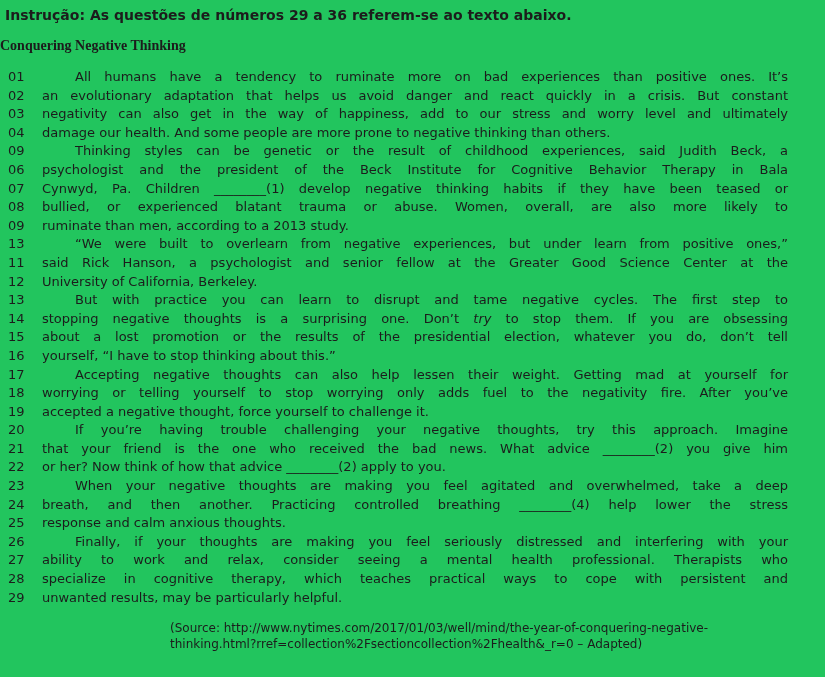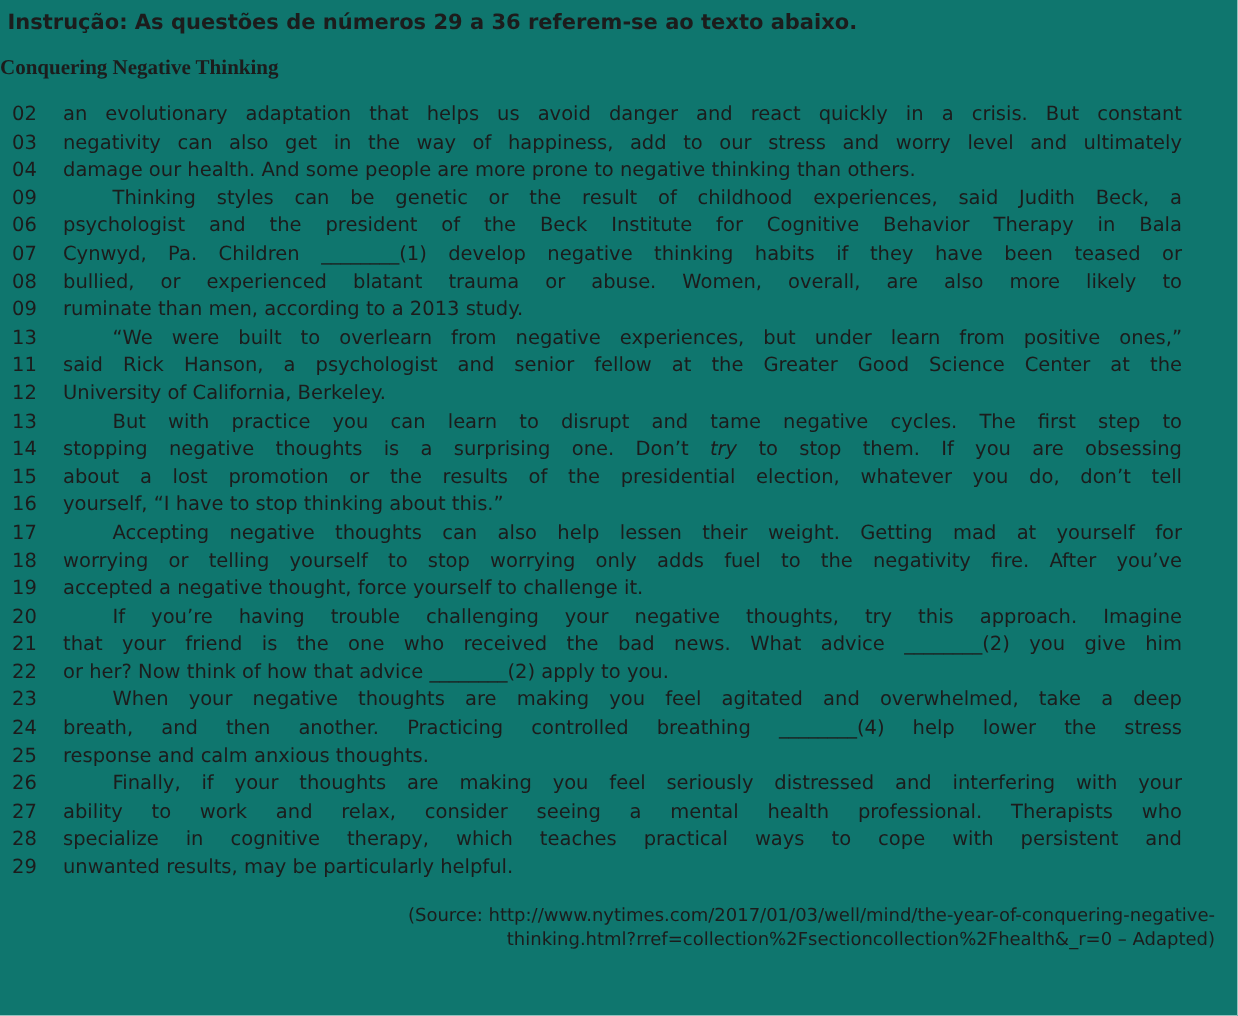--- a/index.html
+++ b/index.html
@@ -1,49 +1,53 @@
 <!DOCTYPE html>
 <html><head>
 <meta charset="utf-8">
 <style>
   html, body { margin: 0; padding: 0; background: #fff; }
   .page {
     width: 825px; height: 677px; box-sizing: border-box;
-    background: #0f766e; color: #1c1c1c;
+    background: #22c55e; color: #1c1c1c;
     font-family: "DejaVu Sans", "Liberation Sans", sans-serif;
     padding-top: 7px; overflow: hidden;
   }
   .instruction {
     font-size: 14px; font-weight: bold; padding-left: 5px; line-height: 17px;
   }
   .doc-title {
     font-size: 14px; font-weight: bold; text-align: left; margin-top: 13px; line-height: 17px; font-family: Liberation Serif, serif;
   }
   .text-block { margin-top: 14px; padding-left: 8px; padding-right: 37px; }
   .row { display: flex; font-size: 13px; line-height: 18.6px; }
   .num { flex: 0 0 34px; }
   .txt { flex: 1; min-width: 0; text-align: justify; text-align-last: justify; }
   .row.pend .txt { text-align-last: left; }
   .row.pstart .txt { text-indent: 33px; }
   .txt em { font-style: italic; }
   .source {
     margin-top: 13px; margin-left: 170px; margin-right: 15px;
-    font-size: 12px; line-height: 16px; text-align: right;
+    font-size: 12px; line-height: 16px; text-align: left;
   }
 </style>
 </head>
 <body>
 
 <div class="page">
 
   <div class="instruction">Instrução: As questões de números 29 a 36 referem-se ao texto abaixo.</div>
 
   <div class="doc-title">Conquering Negative Thinking</div>
 
   <div class="text-block">
+    <div class="row pstart">
+        <span class="num">01</span>
+        <span class="txt">All humans have a tendency to ruminate more on bad experiences than positive ones. It’s</span>
+      </div>
     <div class="row">
         <span class="num">02</span>
         <span class="txt">an evolutionary adaptation that helps us avoid danger and react quickly in a crisis. But constant</span>
       </div>
     <div class="row">
         <span class="num">03</span>
         <span class="txt">negativity can also get in the way of happiness, add to our stress and worry level and ultimately</span>
       </div>
     <div class="row pend">
         <span class="num">04</span>

